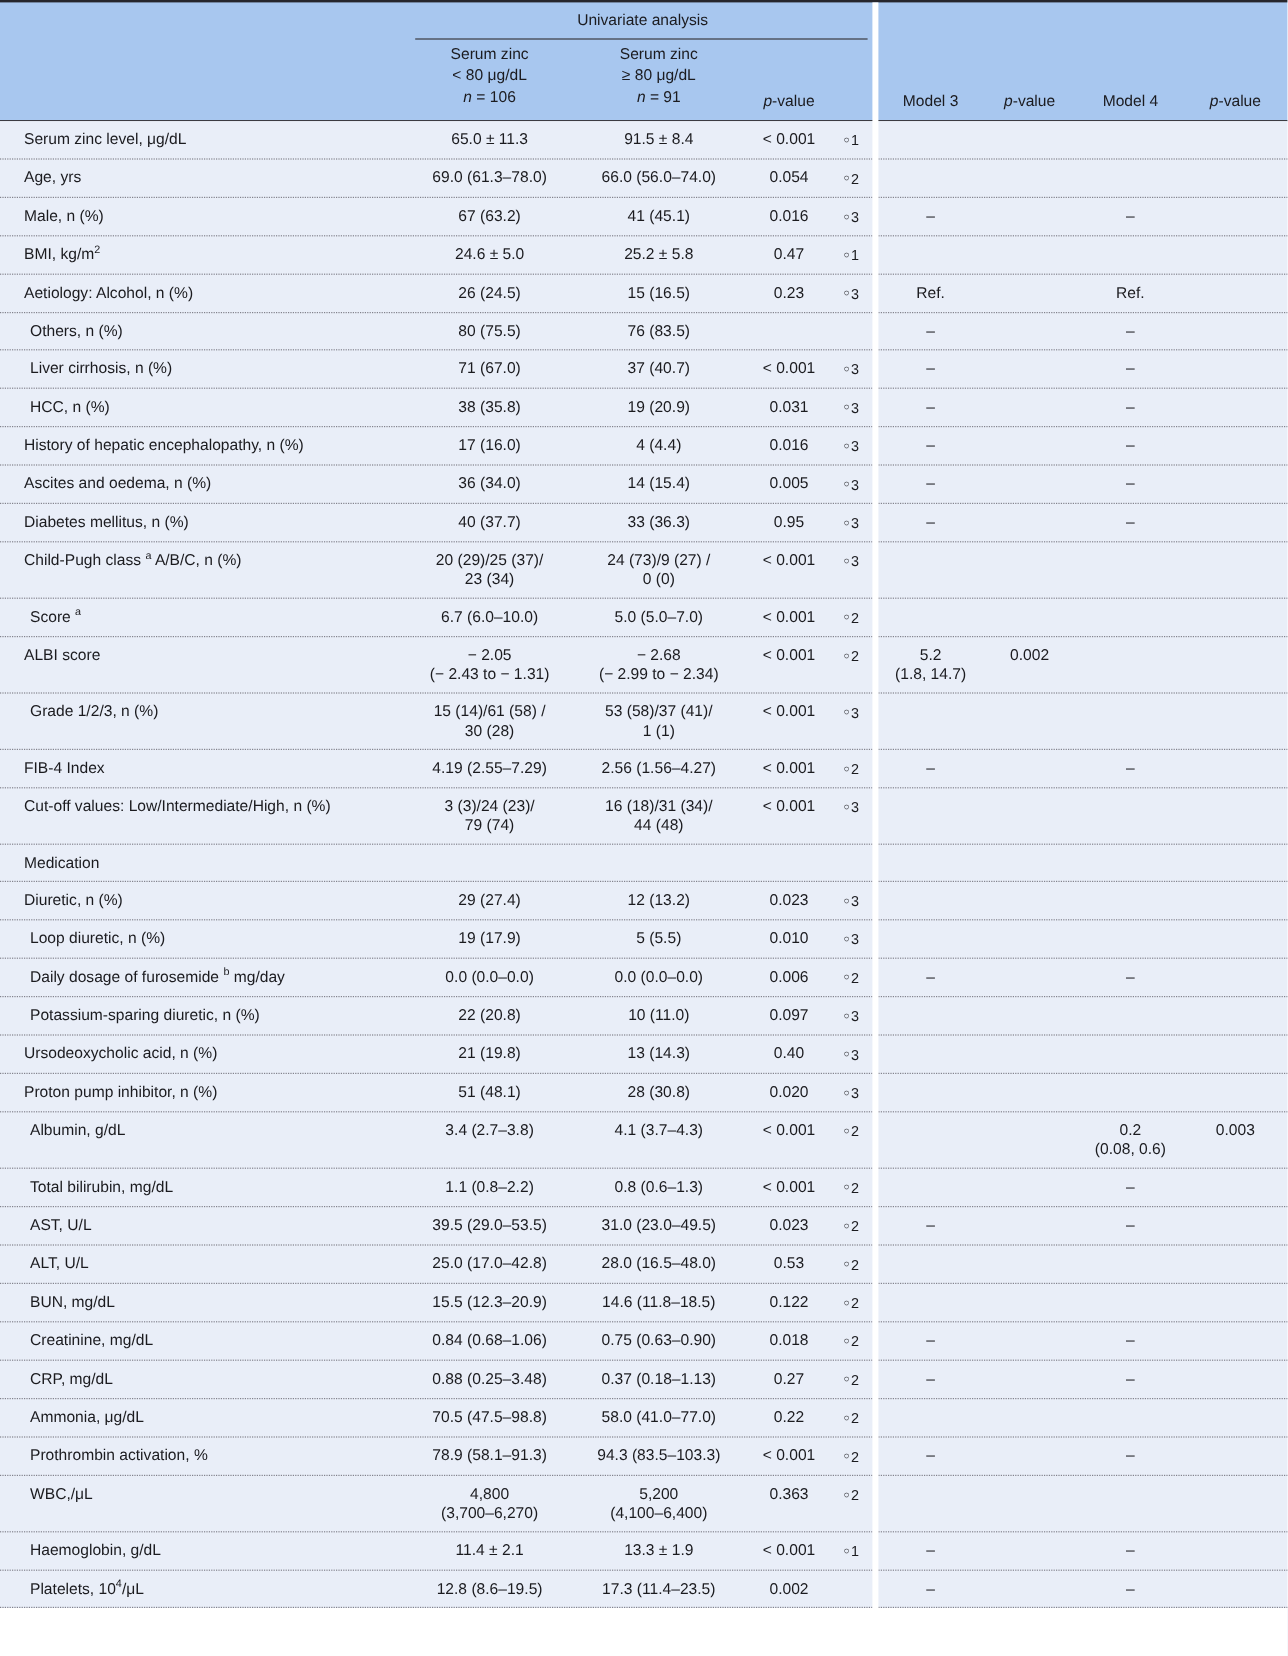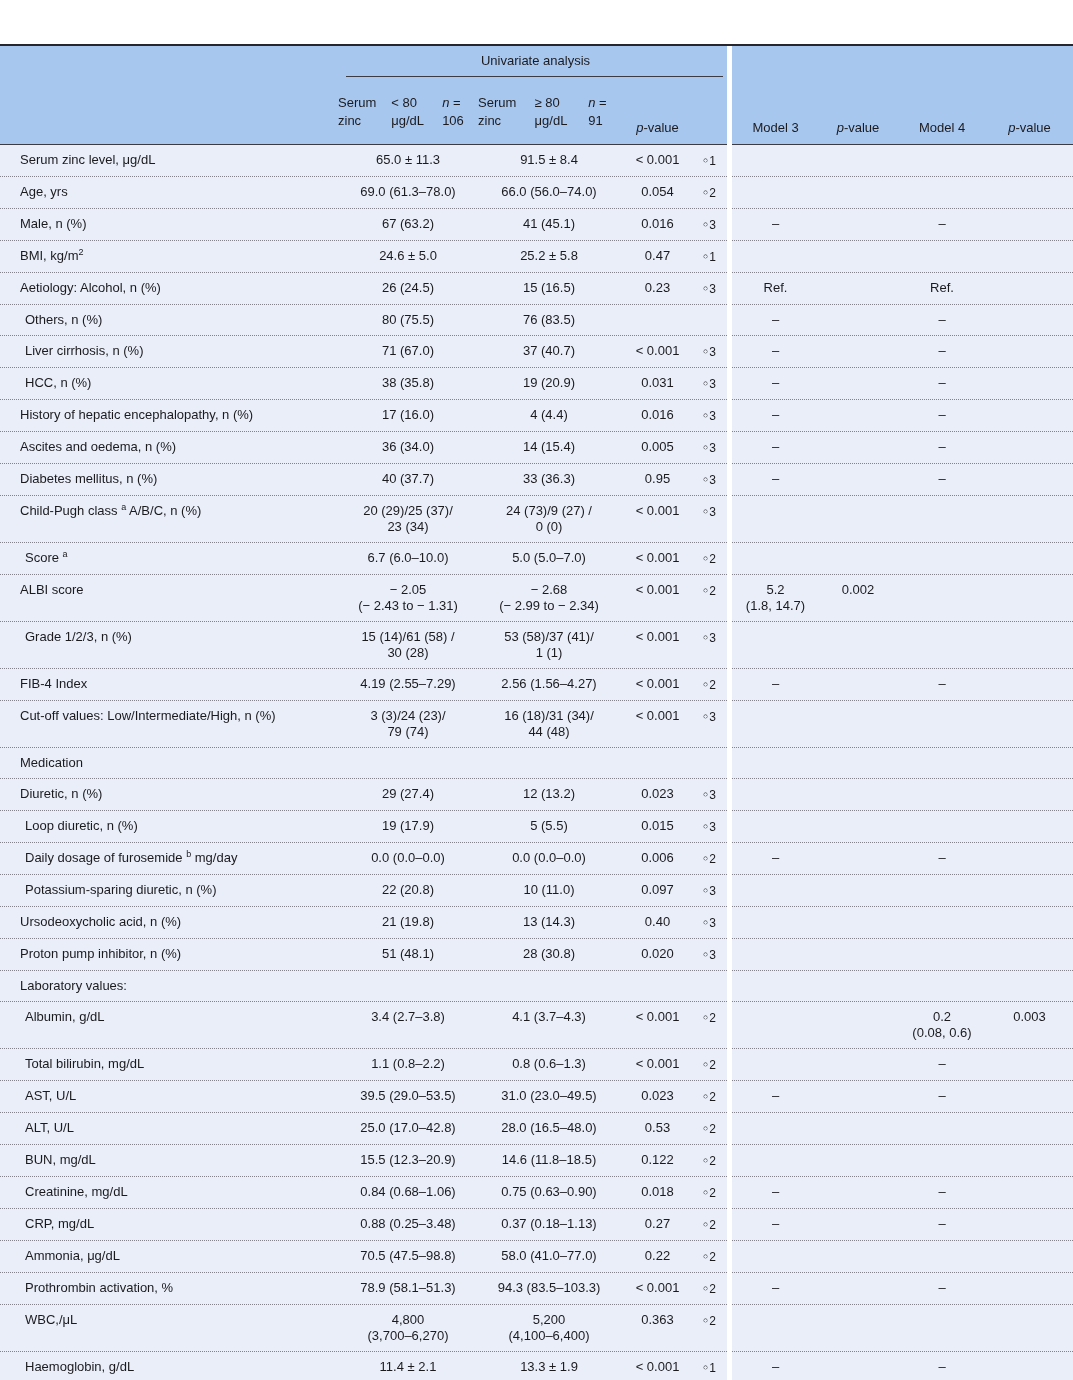--- a/index.html
+++ b/index.html
@@ -12,32 +12,32 @@
     --cols:338px 140px 142px 75px 38px 85px 80px 88px 87px;
   }
   *{box-sizing:border-box;margin:0;padding:0}
   html,body{background:#fff}
   body{width:1073px;font-family:"Liberation Sans","DejaVu Sans",sans-serif;color:var(--ink);}
   .table-wrap{position:relative;width:1073px}
   
   .thead{
     display:grid;grid-template-columns:var(--cols);grid-template-rows:31px 34px 33px;
     background:var(--header-bg);border-top:2px solid var(--line-dark);
-    border-bottom:1.5px solid var(--line-mid);font-size:13px;margin-top:44px;
+    border-bottom:1.5px solid var(--line-mid);font-size:13px;
   }
   .hcell{display:flex;align-items:center;justify-content:center;position:relative;line-height:1.3}
   .h-uni{grid-area:1/2/2/6}
   .h-uni::after{content:"";position:absolute;left:8px;right:10px;bottom:0;border-bottom:1.2px solid var(--line-mid)}
   .h-multi{grid-area:1/6/2/10}
   .h-multi::after{content:"";position:absolute;left:17px;right:19px;bottom:0;border-bottom:1.2px solid var(--line-mid)}
   .h-sub{grid-area:2/6/3/10}
   .h-sub::after{content:"";position:absolute;left:17px;right:19px;bottom:1px;border-bottom:1.2px solid var(--line-mid)}
   .h-c1{grid-area:2/2/4/3}
   .h-c2{grid-area:2/3/4/4}
-  .h-c1,.h-c2{flex-direction:row;justify-content:flex-start;padding-top:3px;line-height:1.4}
+  .h-c1,.h-c2{flex-direction:column;justify-content:flex-start;padding-top:3px;line-height:1.4}
   .h-p{grid-area:3/4/4/5}
   .h-m3{grid-area:3/6/4/7}
   .h-pa{grid-area:3/7/4/8}
   .h-m4{grid-area:3/8/4/9}
   .h-pb{grid-area:3/9/4/10}
   .h-p,.h-m3,.h-pa,.h-m4,.h-pb{align-items:flex-end;padding-bottom:7px}
   
   .tbody{background:var(--body-bg)}
   .row{
     display:grid;grid-template-columns:var(--cols);
@@ -295,21 +295,21 @@
         <div class="cell c-mk"><span class="mk-c">○</span><span>3</span></div>
         <div class="cell c-m3"></div>
         <div class="cell c-p2"></div>
         <div class="cell c-m4"></div>
         <div class="cell c-p3"></div>
       </div>
       <div class="row">
         <div class="cell c-label ind">Loop diuretic, n (%)</div>
         <div class="cell c-v">19 (17.9)</div>
         <div class="cell c-v">5 (5.5)</div>
-        <div class="cell c-p">0.015</div>
+        <div class="cell c-p">0.010</div>
         <div class="cell c-mk"><span class="mk-c">○</span><span>3</span></div>
         <div class="cell c-m3"></div>
         <div class="cell c-p2"></div>
         <div class="cell c-m4"></div>
         <div class="cell c-p3"></div>
       </div>
       <div class="row">
         <div class="cell c-label ind">Daily dosage of furosemide <sup>b</sup> mg/day</div>
         <div class="cell c-v">0.0 (0.0–0.0)</div>
         <div class="cell c-v">0.0 (0.0–0.0)</div>
@@ -346,31 +346,20 @@
         <div class="cell c-label">Proton pump inhibitor, n (%)</div>
         <div class="cell c-v">51 (48.1)</div>
         <div class="cell c-v">28 (30.8)</div>
         <div class="cell c-p">0.020</div>
         <div class="cell c-mk"><span class="mk-c">○</span><span>3</span></div>
         <div class="cell c-m3"></div>
         <div class="cell c-p2"></div>
         <div class="cell c-m4"></div>
         <div class="cell c-p3"></div>
       </div>
-      <div class="row sec">
-        <div class="cell c-label">Laboratory values:</div>
-        <div class="cell c-v"></div>
-        <div class="cell c-v"></div>
-        <div class="cell c-p"></div>
-        <div class="cell c-mk"></div>
-        <div class="cell c-m3"></div>
-        <div class="cell c-p2"></div>
-        <div class="cell c-m4"></div>
-        <div class="cell c-p3"></div>
-      </div>
       <div class="row">
         <div class="cell c-label ind">Albumin, g/dL</div>
         <div class="cell c-v">3.4 (2.7–3.8)</div>
         <div class="cell c-v">4.1 (3.7–4.3)</div>
         <div class="cell c-p">&lt; 0.001</div>
         <div class="cell c-mk"><span class="mk-c">○</span><span>2</span></div>
         <div class="cell c-m3"></div>
         <div class="cell c-p2"></div>
         <div class="cell c-m4">0.2<br>(0.08, 0.6)</div>
         <div class="cell c-p3">0.003</div>
@@ -447,21 +436,21 @@
         <div class="cell c-v">58.0 (41.0–77.0)</div>
         <div class="cell c-p">0.22</div>
         <div class="cell c-mk"><span class="mk-c">○</span><span>2</span></div>
         <div class="cell c-m3"></div>
         <div class="cell c-p2"></div>
         <div class="cell c-m4"></div>
         <div class="cell c-p3"></div>
       </div>
       <div class="row">
         <div class="cell c-label ind">Prothrombin activation, %</div>
-        <div class="cell c-v">78.9 (58.1–51.3)</div>
+        <div class="cell c-v">78.9 (58.1–91.3)</div>
         <div class="cell c-v">94.3 (83.5–103.3)</div>
         <div class="cell c-p">&lt; 0.001</div>
         <div class="cell c-mk"><span class="mk-c">○</span><span>2</span></div>
         <div class="cell c-m3">–</div>
         <div class="cell c-p2"></div>
         <div class="cell c-m4">–</div>
         <div class="cell c-p3"></div>
       </div>
       <div class="row">
         <div class="cell c-label ind">WBC,/μL</div>

